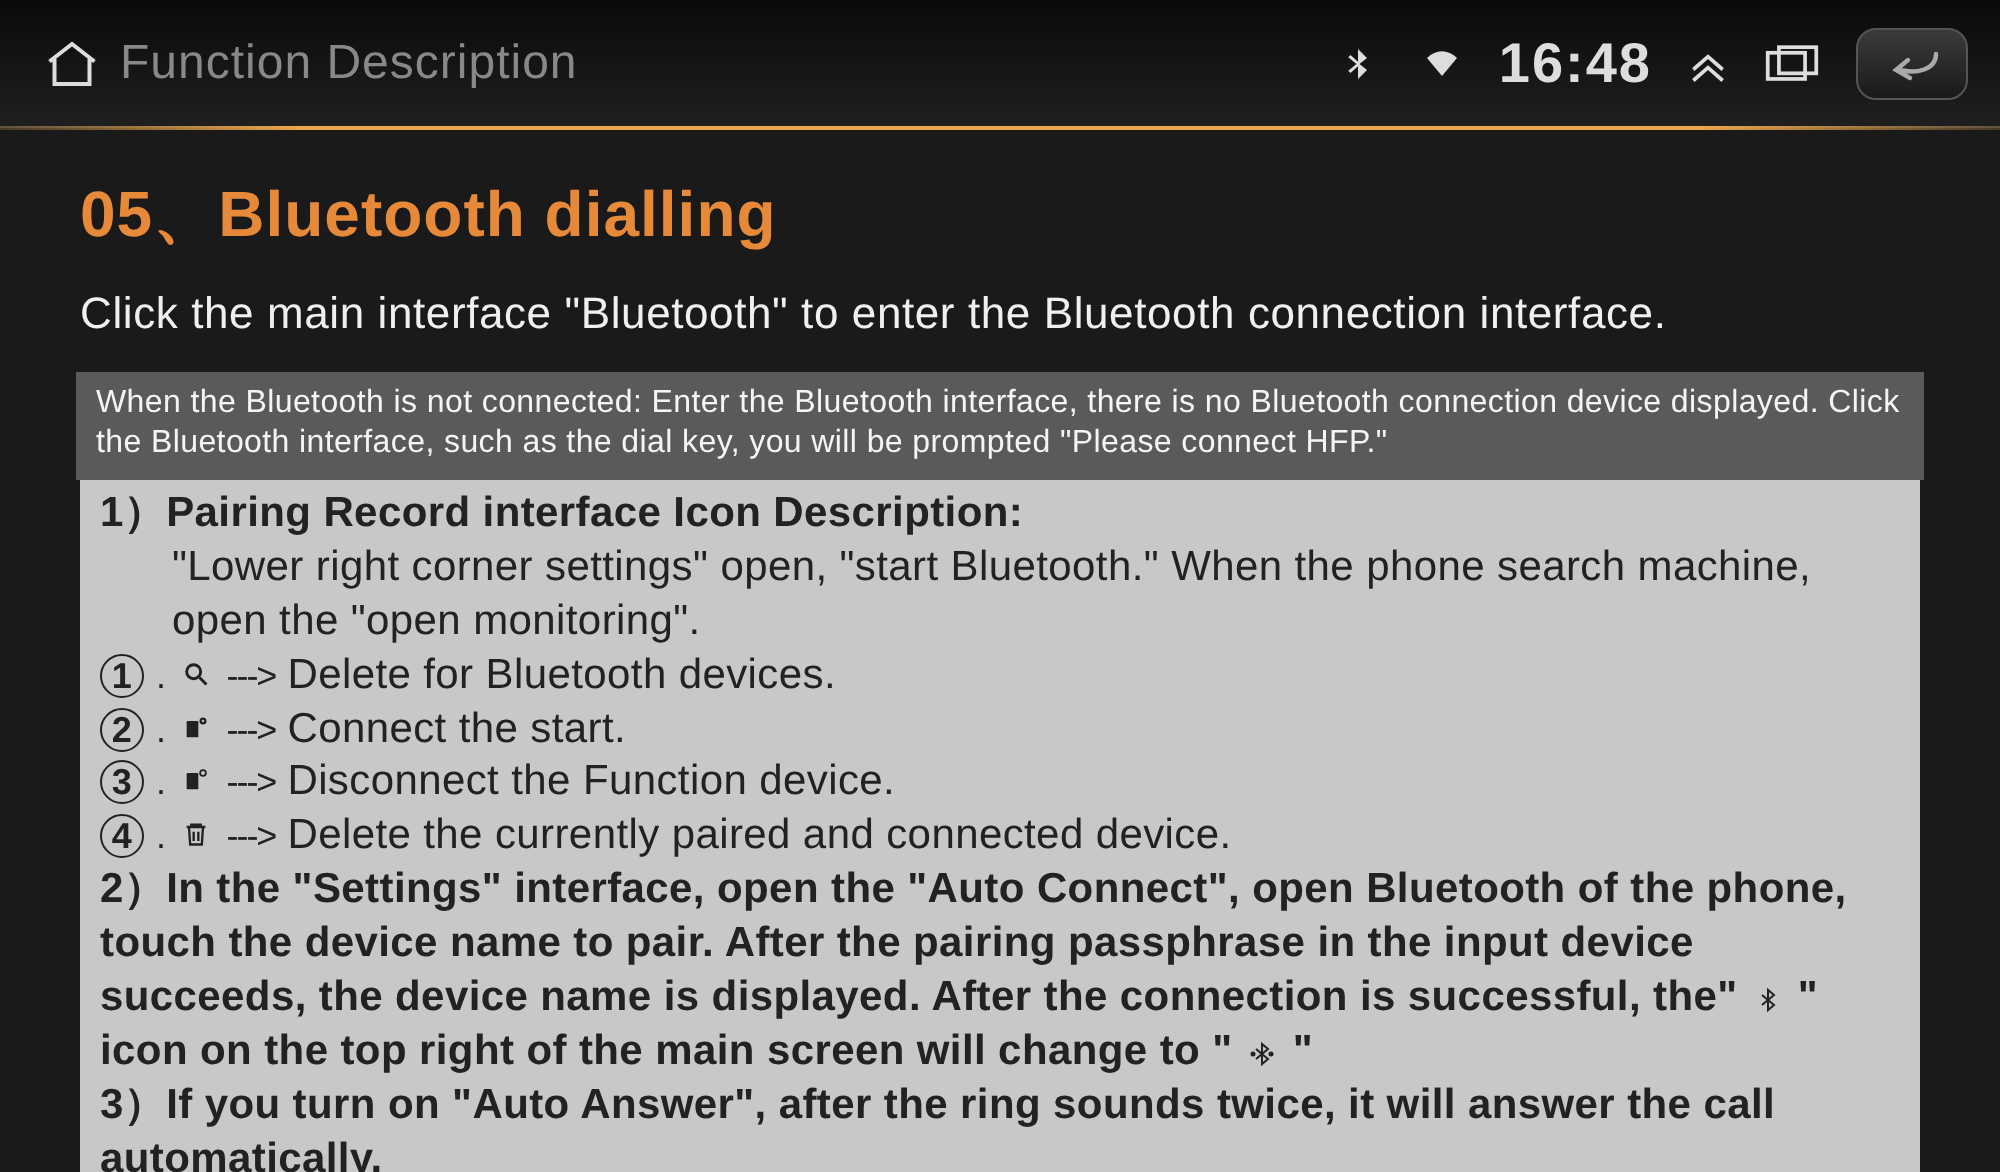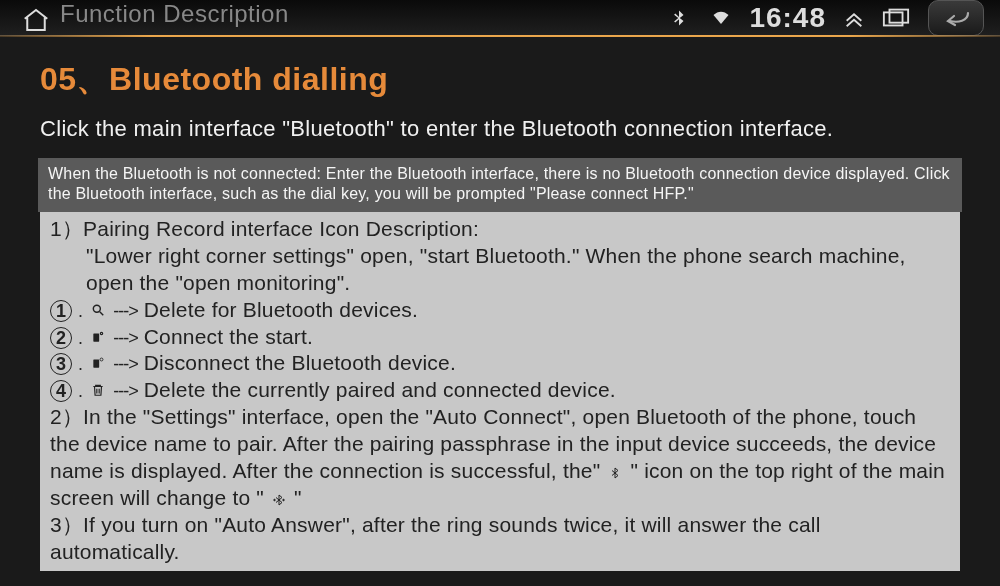--- a/index.html
+++ b/index.html
@@ -6,24 +6,25 @@
   body {
     width: 1000px;
     height: 586px;
     background: #1a1a1a;
     font-family: Arial, sans-serif;
     color: #e0e0e0;
     overflow: hidden;
     position: relative;
   }
   .header {
-    height: 36px;
+    height: 64px;
     background: linear-gradient(to bottom, #0a0a0a 0%, #1f1f1f 100%);
     border-bottom: 1px solid #3a3a3a;
     display: flex;
+    align-items: center;
     padding: 0 16px;
     position: relative;
   }
   .header::after {
     content: "";
     position: absolute;
     bottom: -2px;
     left: 0; right: 0;
     height: 2px;
     background: linear-gradient(to right, rgba(255,180,80,0.2) 0%, rgba(255,180,80,0.9) 15%, rgba(255,180,80,0.9) 85%, rgba(255,180,80,0.2) 100%);
@@ -94,20 +95,21 @@
   .list-box {
     background: #c8c8c8;
     color: #222;
     font-size: 21px;
     line-height: 1.28;
     padding: 4px 10px 6px 10px;
     letter-spacing: 0.2px;
   }
   .list-box .num-row {
     padding-left: 0;
+    font-weight: bold;
   }
   .list-box .indent1 {
     padding-left: 36px;
   }
   .circ-row {
     display: flex;
     align-items: baseline;
     gap: 6px;
   }
   .circ {
@@ -208,21 +210,21 @@
     <div class="circ-row">
       <span class="circ">3</span>
         <span class="dot">.</span>
       <span class="mini-icon">
           <svg width="14" height="14" viewBox="0 0 24 24" fill="#222">
             <rect x="4" y="6" width="10" height="14" rx="1"></rect>
             <circle cx="18" cy="6" r="2.5" fill="none" stroke="#222" stroke-width="1.5"></circle>
           </svg>
         </span>
       <span class="arrow">---&gt;</span>
-      <span>Disconnect the Bluetooth device.</span>
+      <span>Disconnect the Function device.</span>
     </div>
     <div class="circ-row">
       <span class="circ">4</span>
         <span class="dot">.</span>
       <span class="mini-icon">
           <svg width="14" height="14" viewBox="0 0 24 24" fill="none" stroke="#222" stroke-width="2">
             <path d="M4 6 H20 M8 6 V4 H16 V6 M6 6 L7 21 H17 L18 6 M10 10 V18 M14 10 V18"></path>
           </svg>
         </span>
       <span class="arrow">---&gt;</span>

